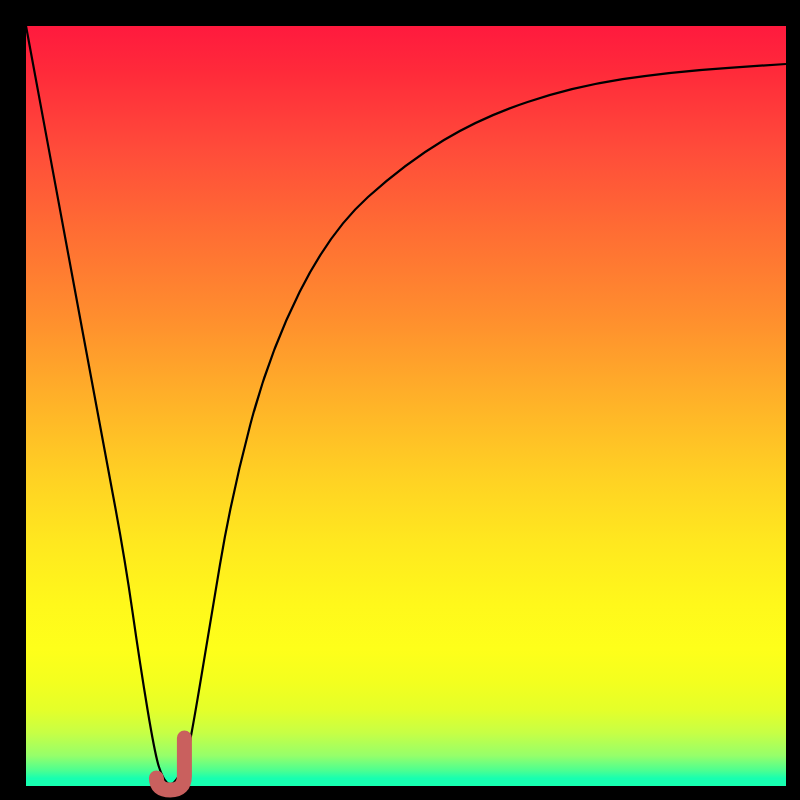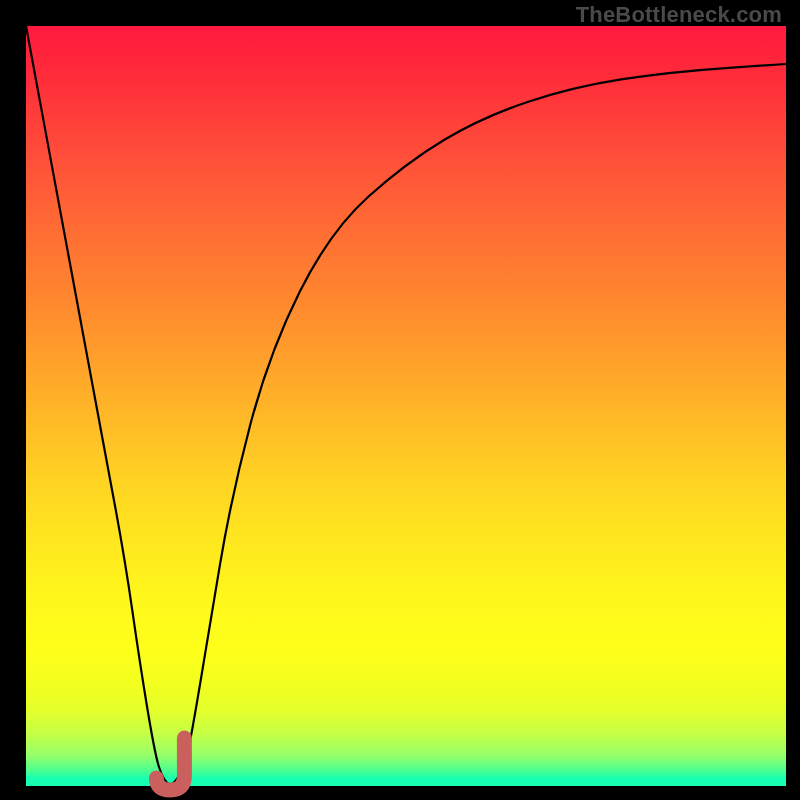--- a/index.html
+++ b/index.html
@@ -83,14 +83,13 @@
 
 <div class="frame">
 
   <div class="plot-area"></div>
 
   <svg class="curves" viewBox="0 0 760 760">
     <path class="curve" d="M 0 0 Q 0 0 19 102.60000000000002 Q 38 205.20000000000005 57 307.8 Q 76 410.4 87.4 471.2 Q 98.8 532 106.4 585.2 Q 114 638.4 121.60000000000001 684 Q 129.20000000000002 729.6 133 741 Q 136.79999999999998 752.4 140.6 756.2 Q 144.4 760 148.2 756.2 Q 152 752.4 155.8 744.8 Q 159.6 737.2 163.39999999999998 718.2 Q 167.2 699.2 174.8 653.6 Q 182.4 608 193.8 539.6 Q 205.20000000000002 471.2 224.20000000000002 399 Q 243.20000000000002 326.8 273.6 266 Q 304 205.20000000000005 342 171.00000000000006 Q 380 136.80000000000007 418 114.00000000000006 Q 456 91.20000000000005 501.59999999999997 76 Q 547.1999999999999 60.799999999999955 596.5999999999999 53.19999999999999 Q 646 45.60000000000002 703 41.80000000000001 T 760 38"></path>
     <path class="tick-mark" d="M 158.4 712 L 158.4 750 Q 158.4 764 144.4 764 Q 130.4 764 130.4 752" style="stroke: rgb(201, 96, 94);"></path>
   </svg>
 
-  <div class="watermark">TheBottleneck.com</div>
 </div>
 
 </body></html>

